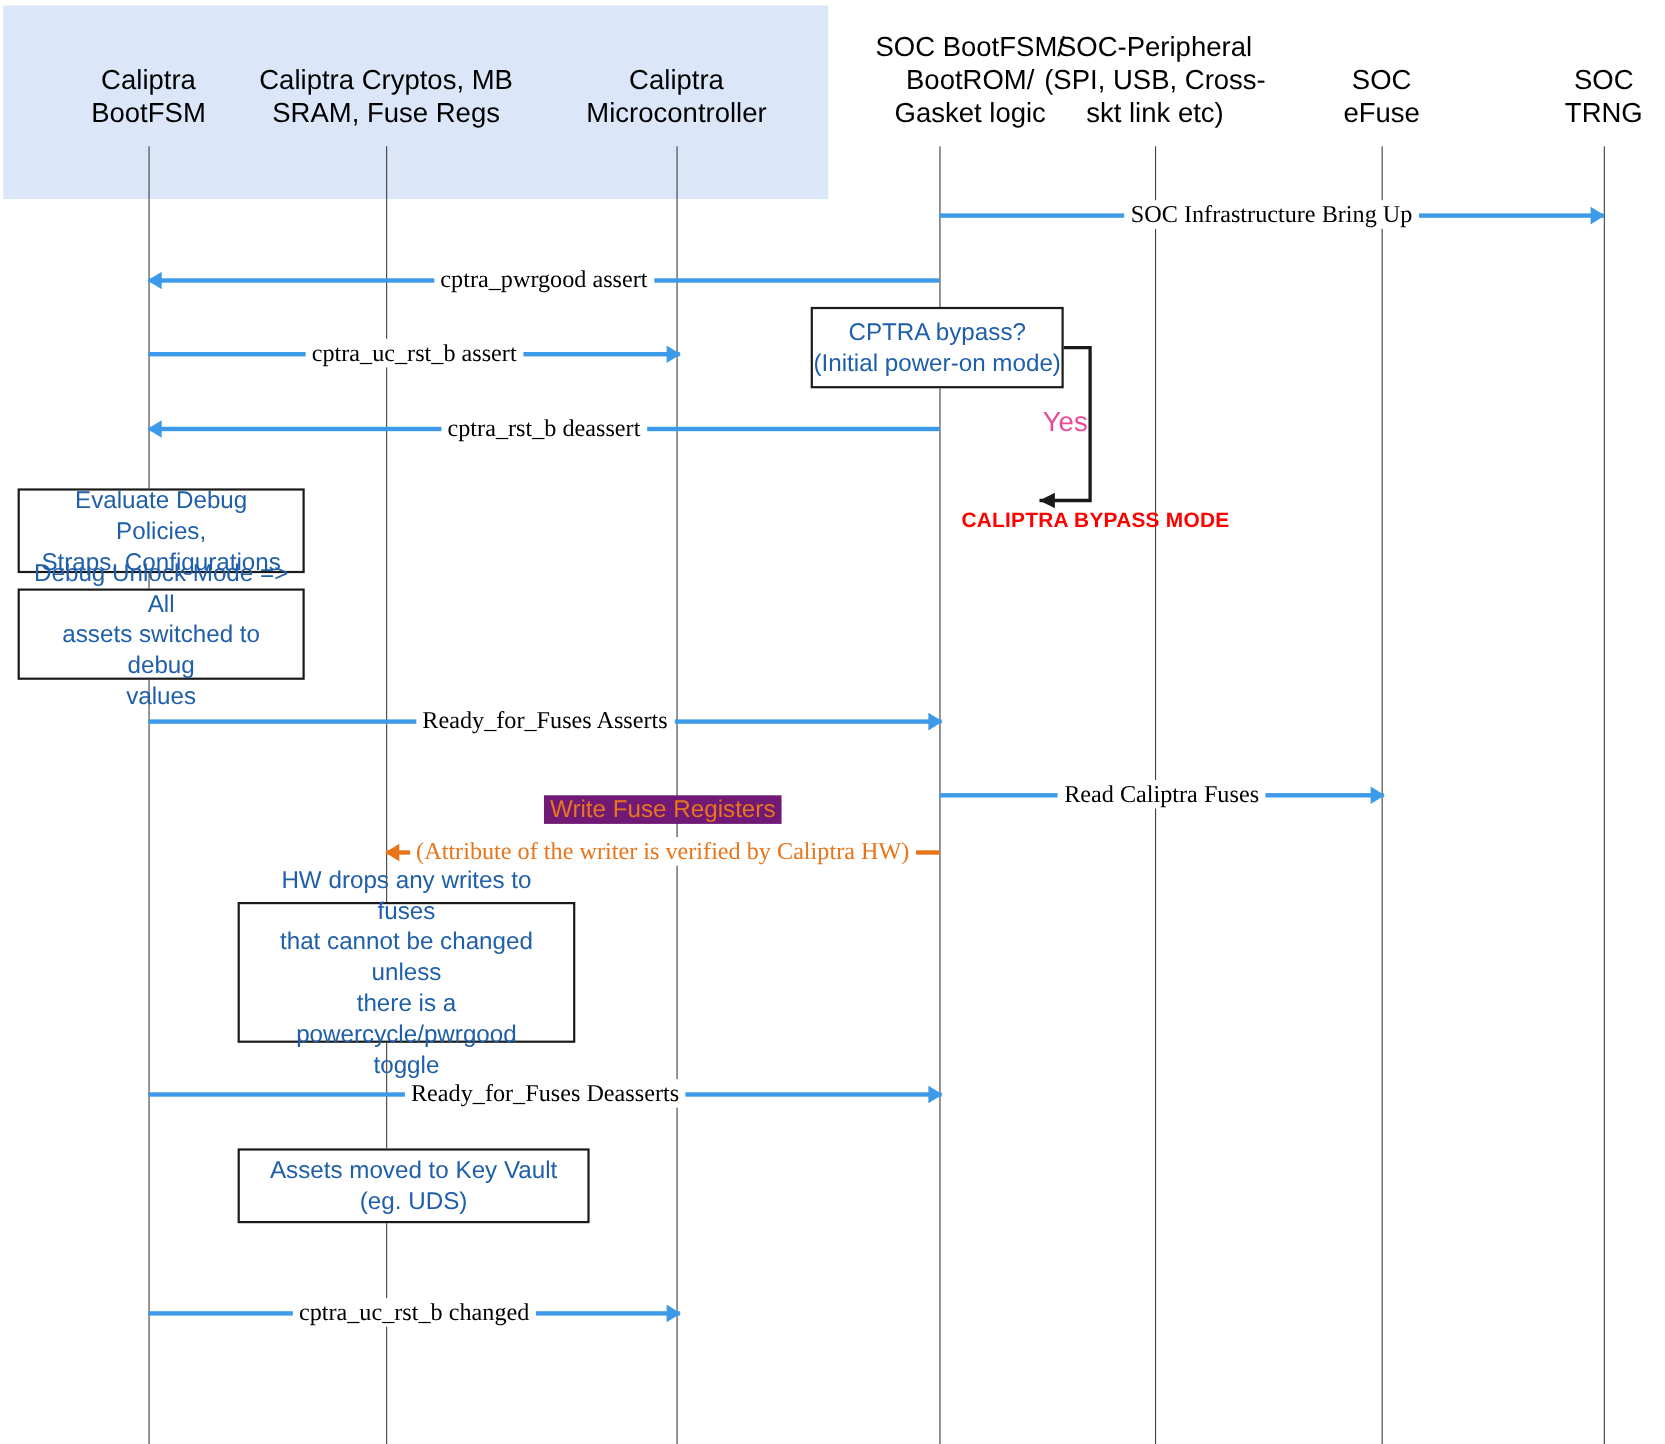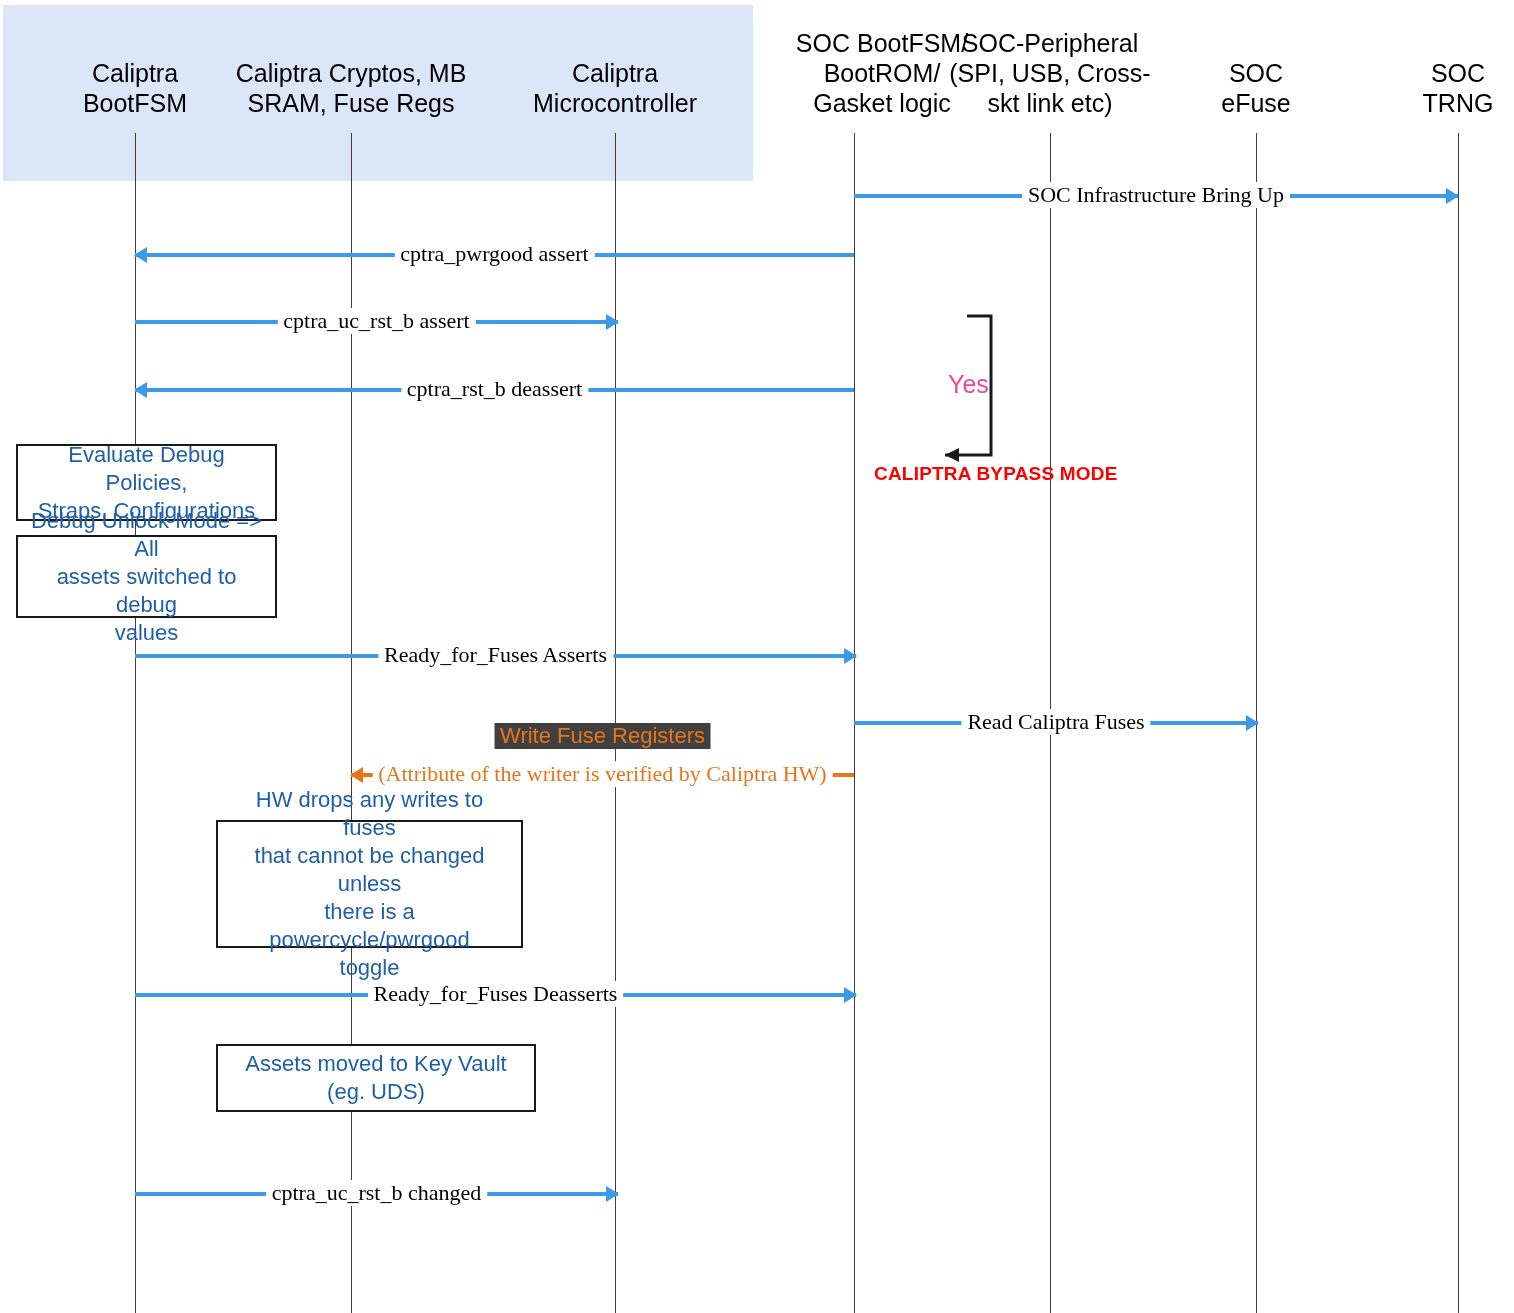--- a/index.html
+++ b/index.html
@@ -32,21 +32,21 @@
     top:1px;background:#ffffff;padding:0 6px;white-space:nowrap;
     font-size:22px;color:#000000;line-height:26px;font-family:Liberation Serif, serif;
   }
   .arrow.blue{color:#3d9ae8;}
   .arrow.orange{color:#e8751a;}
   .arrow.orange .lbl{color:#e8751a;}
 
   .arrow .lbl2{
     position:absolute;left:50%;transform:translateX(-50%);
     top:-50px;white-space:nowrap;font-size:22px;line-height:26px;
-    color:#e8751a;background:#404040;padding:0 6px;
+    color:#e8751a;background:#701a75;padding:0 6px;
   }
 
   
   .note{
     position:absolute;border:2.5px solid #1a1a1a;background:#ffffff;
     box-sizing:border-box;display:flex;align-items:center;justify-content:center;
     text-align:center;color:#1f5fa9;font-size:22px;line-height:28px;
     padding:4px 10px;white-space:pre-line;
   }
 
@@ -155,20 +155,22 @@
 assets switched to debug
 values</div>
       <div class="note" style="left: 216px; top: 820px; width: 307px; height: 128px;">HW drops any writes to fuses
 that cannot be changed unless
 there is a powercycle/pwrgood
 toggle</div>
       <div class="note" style="left: 216px; top: 1044px; width: 320px; height: 68px;">Assets moved to Key Vault
 (eg. UDS)</div>
     </div>
 
+  <div class="bypass-box" id="bypass-box" style="left: 737px; top: 279px; width: 230px; height: 74px;">CPTRA bypass?
+(Initial power-on mode)</div>
 
   <div class="loop">
     <svg width="1514" height="1313" style="position:absolute;left:0;top:0;pointer-events:none;">
       <polyline points="967,316 991,316 991,455 945,455" fill="none" stroke="#1a1a1a" stroke-width="3"></polyline>
       <polygon points="945,455 959,448 959,462" fill="#1a1a1a"></polygon>
     </svg>
   </div>
 
   <div class="yes-label" style="left:948px;top:370px;">Yes</div>
 

